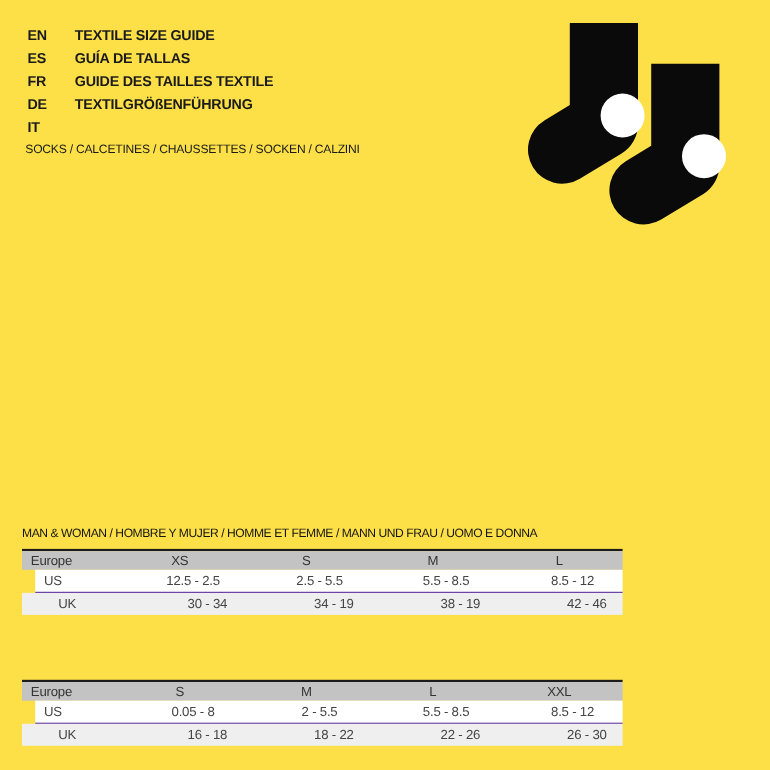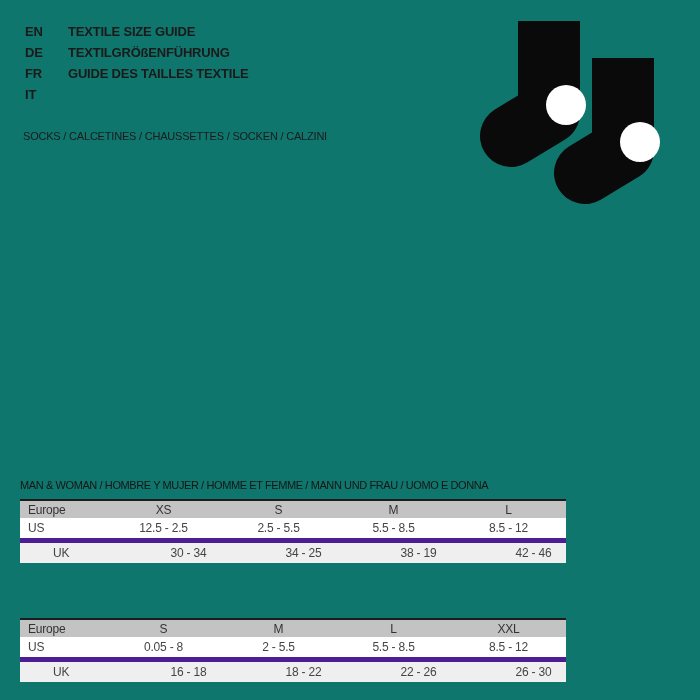--- a/index.html
+++ b/index.html
@@ -6,21 +6,21 @@
     margin: 0;
     padding: 0;
     background: #ffffff;
     font-family: "Liberation Sans", sans-serif;
     color: #1a1a1a;
   }
   .canvas {
     position: relative;
     width: 700px;
     height: 700px;
-    background: #0f766e;
+    background: #fde047;
     overflow: hidden;
   }
 
   
   .lang-block {
     position: absolute;
     left: 25px;
     top: 21px;
   }
   .lang-row {
@@ -83,43 +83,47 @@
     height: 17px;
     background: #c3c3c3;
     font-size: 12px;
     color: #333333;
   }
   .trow {
     height: 20px;
     font-size: 12px;
     color: #444444;
   }
-  .trow.row-us { background: #ffffff; border-bottom: 5px solid #4c1d95; }
+  .trow.row-us { background: #ffffff; border-bottom: 1px solid #4c1d95; margin-left: 12px; }
   .trow.row-uk { background: #efefef; padding-left: 25px; }
 
   .hcell, .cell { text-align: center; letter-spacing: -0.2px; }
   .hcell.first, .cell.first { text-align: left; padding-left: 8px; }
 </style>
 </head>
 <body>
 
 <div class="canvas">
 
   <div class="lang-block">
     <div class="lang-row">
       <span class="lang-code">EN</span>
       <span class="lang-label">TEXTILE SIZE GUIDE</span>
     </div>
     <div class="lang-row">
-      <span class="lang-code">DE</span>
-      <span class="lang-label">TEXTILGRÖßENFÜHRUNG</span>
+      <span class="lang-code">ES</span>
+      <span class="lang-label">GUÍA DE TALLAS</span>
     </div>
     <div class="lang-row">
       <span class="lang-code">FR</span>
       <span class="lang-label">GUIDE DES TAILLES TEXTILE</span>
+    </div>
+    <div class="lang-row">
+      <span class="lang-code">DE</span>
+      <span class="lang-label">TEXTILGRÖßENFÜHRUNG</span>
     </div>
     <div class="lang-row">
       <span class="lang-code">IT</span>
     </div>
   </div>
 
   <div class="category-heading">SOCKS / CALCETINES / CHAUSSETTES / SOCKEN / CALZINI</div>
 
   <svg class="socks-svg" width="200" height="192" viewBox="0 0 200 192" aria-hidden="true">
     <g fill="#0a0a0a">
@@ -146,21 +150,21 @@
     <div class="trow row-us">
       <span class="cell first">US</span>
       <span class="cell">12.5 - 2.5</span>
       <span class="cell">2.5 - 5.5</span>
       <span class="cell">5.5 - 8.5</span>
       <span class="cell">8.5 - 12</span>
     </div>
     <div class="trow row-uk">
       <span class="cell first">UK</span>
       <span class="cell">30 - 34</span>
-      <span class="cell">34 - 25</span>
+      <span class="cell">34 - 19</span>
       <span class="cell">38 - 19</span>
       <span class="cell">42 - 46</span>
     </div>
   </div>
 
   <div class="size-table table-children">
     <div class="thead">
       <span class="hcell first">Europe</span>
       <span class="hcell">S</span>
       <span class="hcell">M</span>

